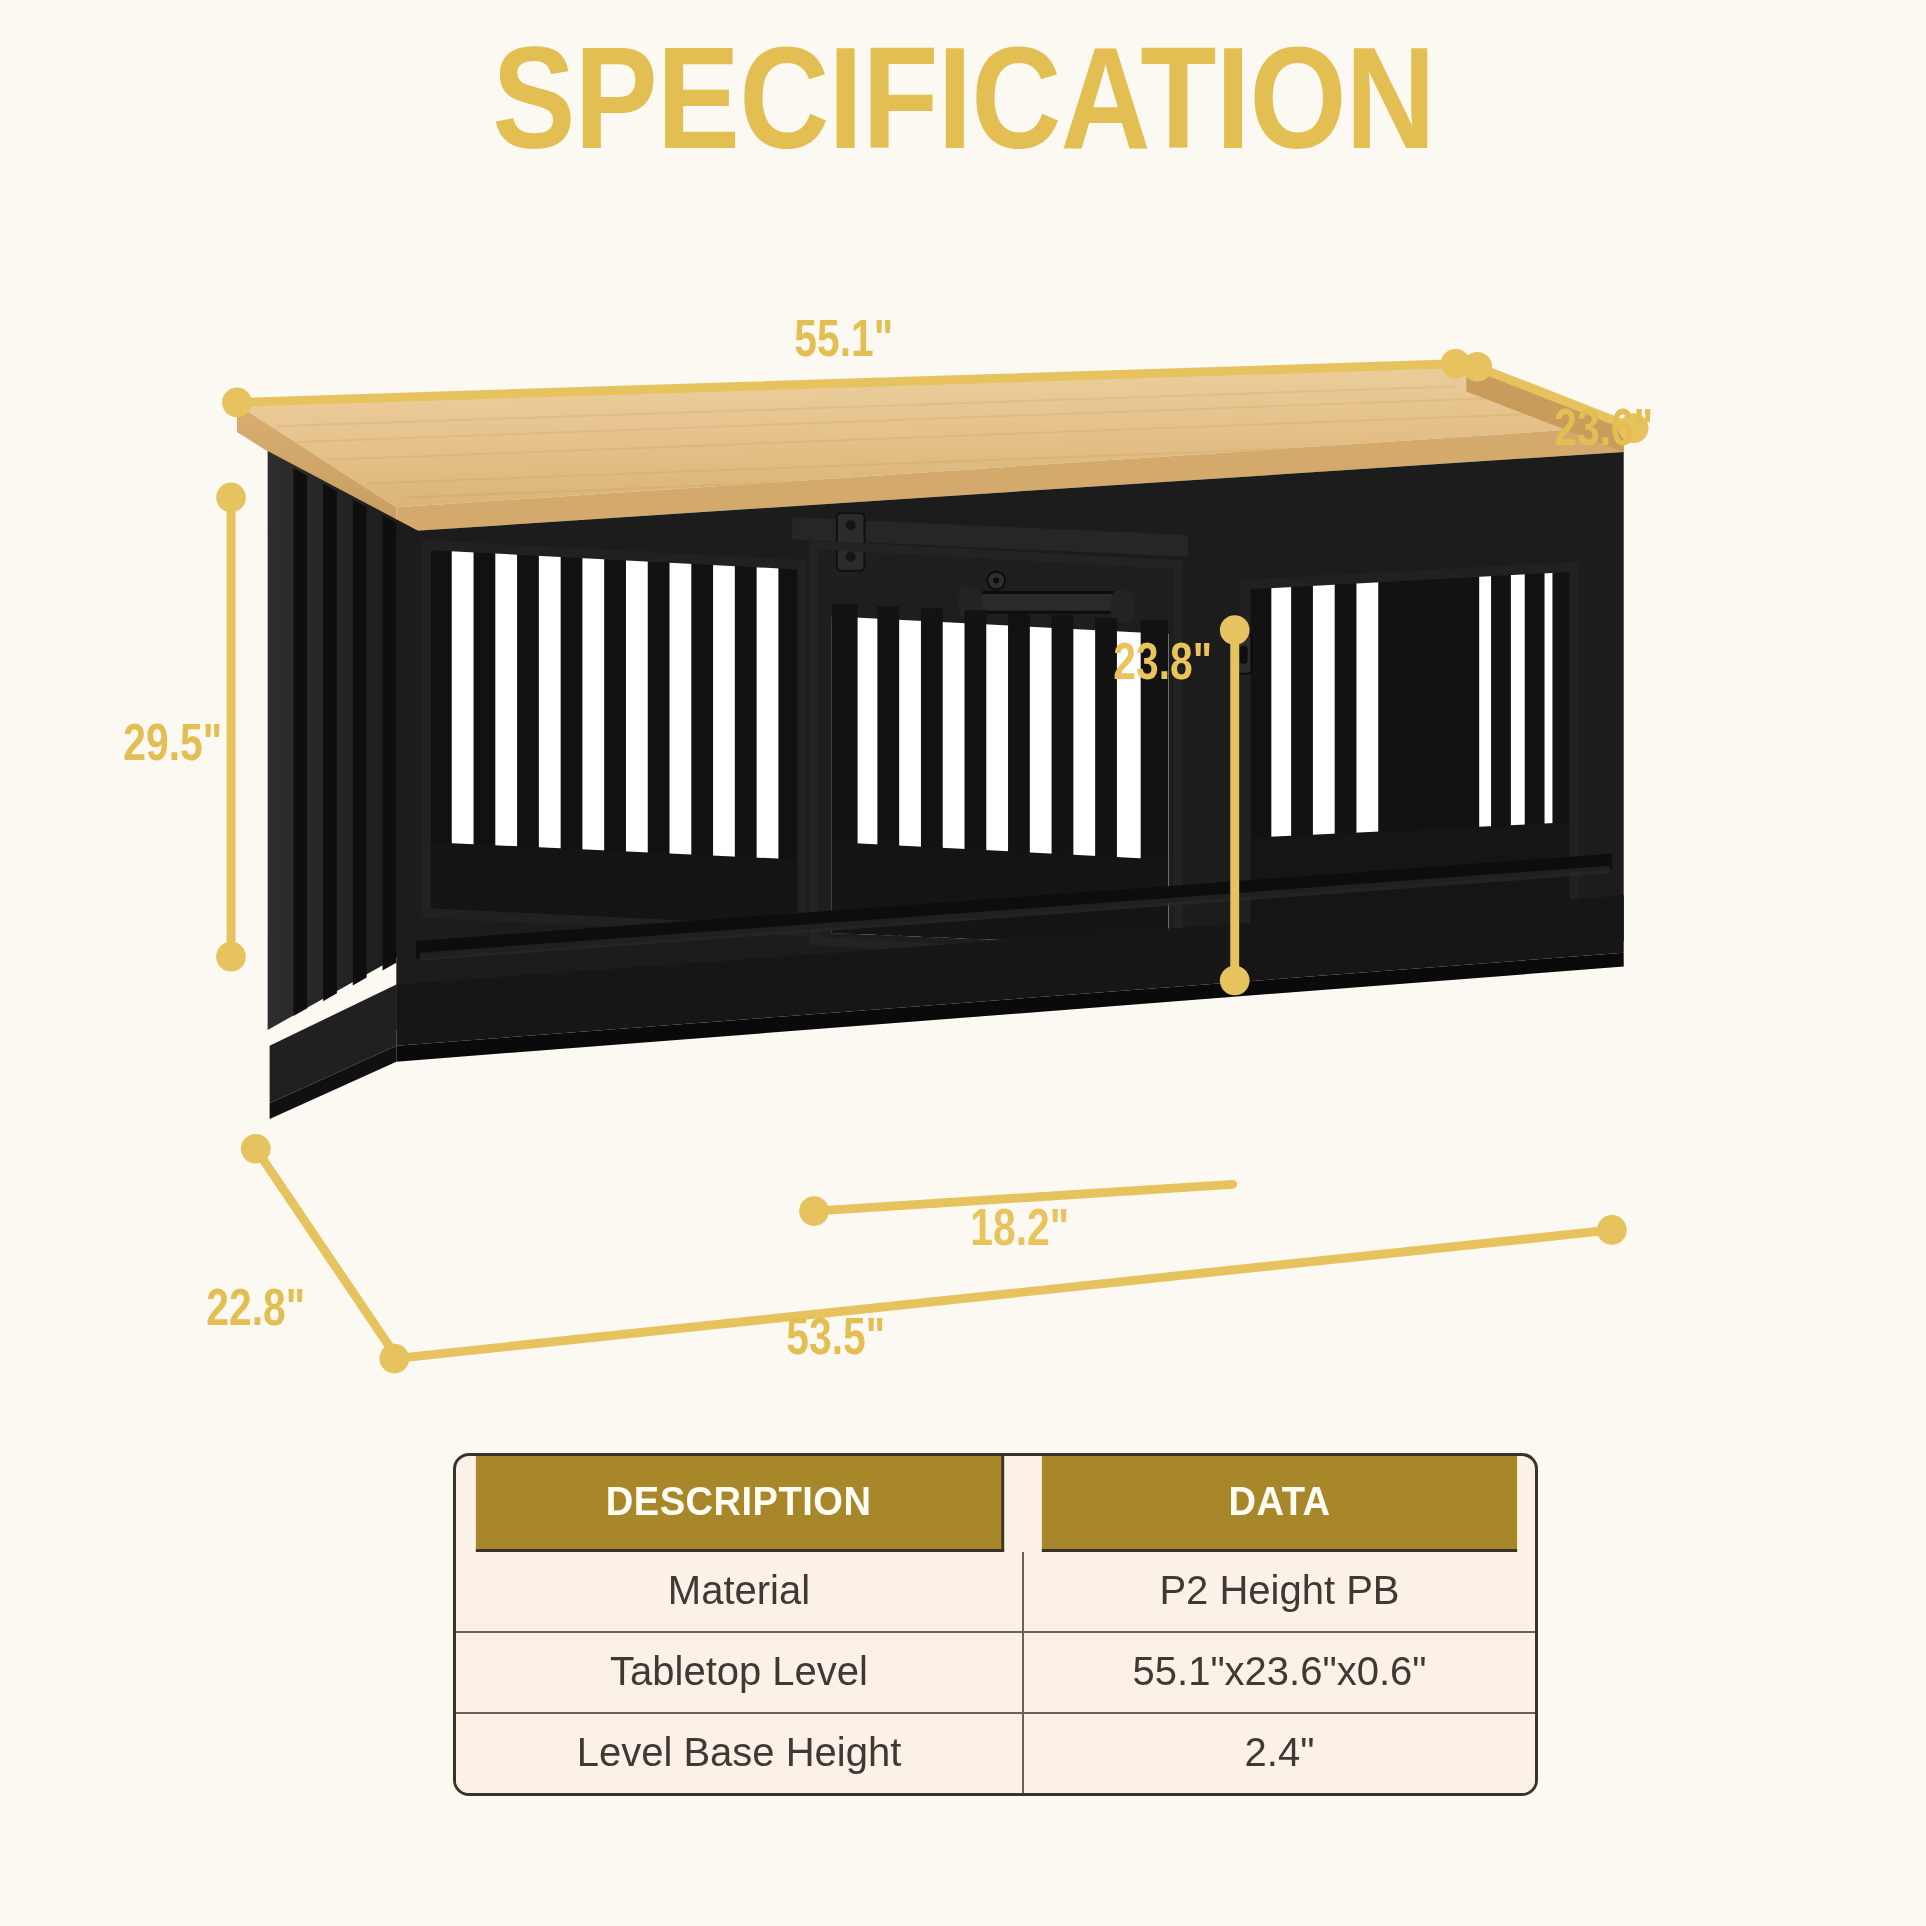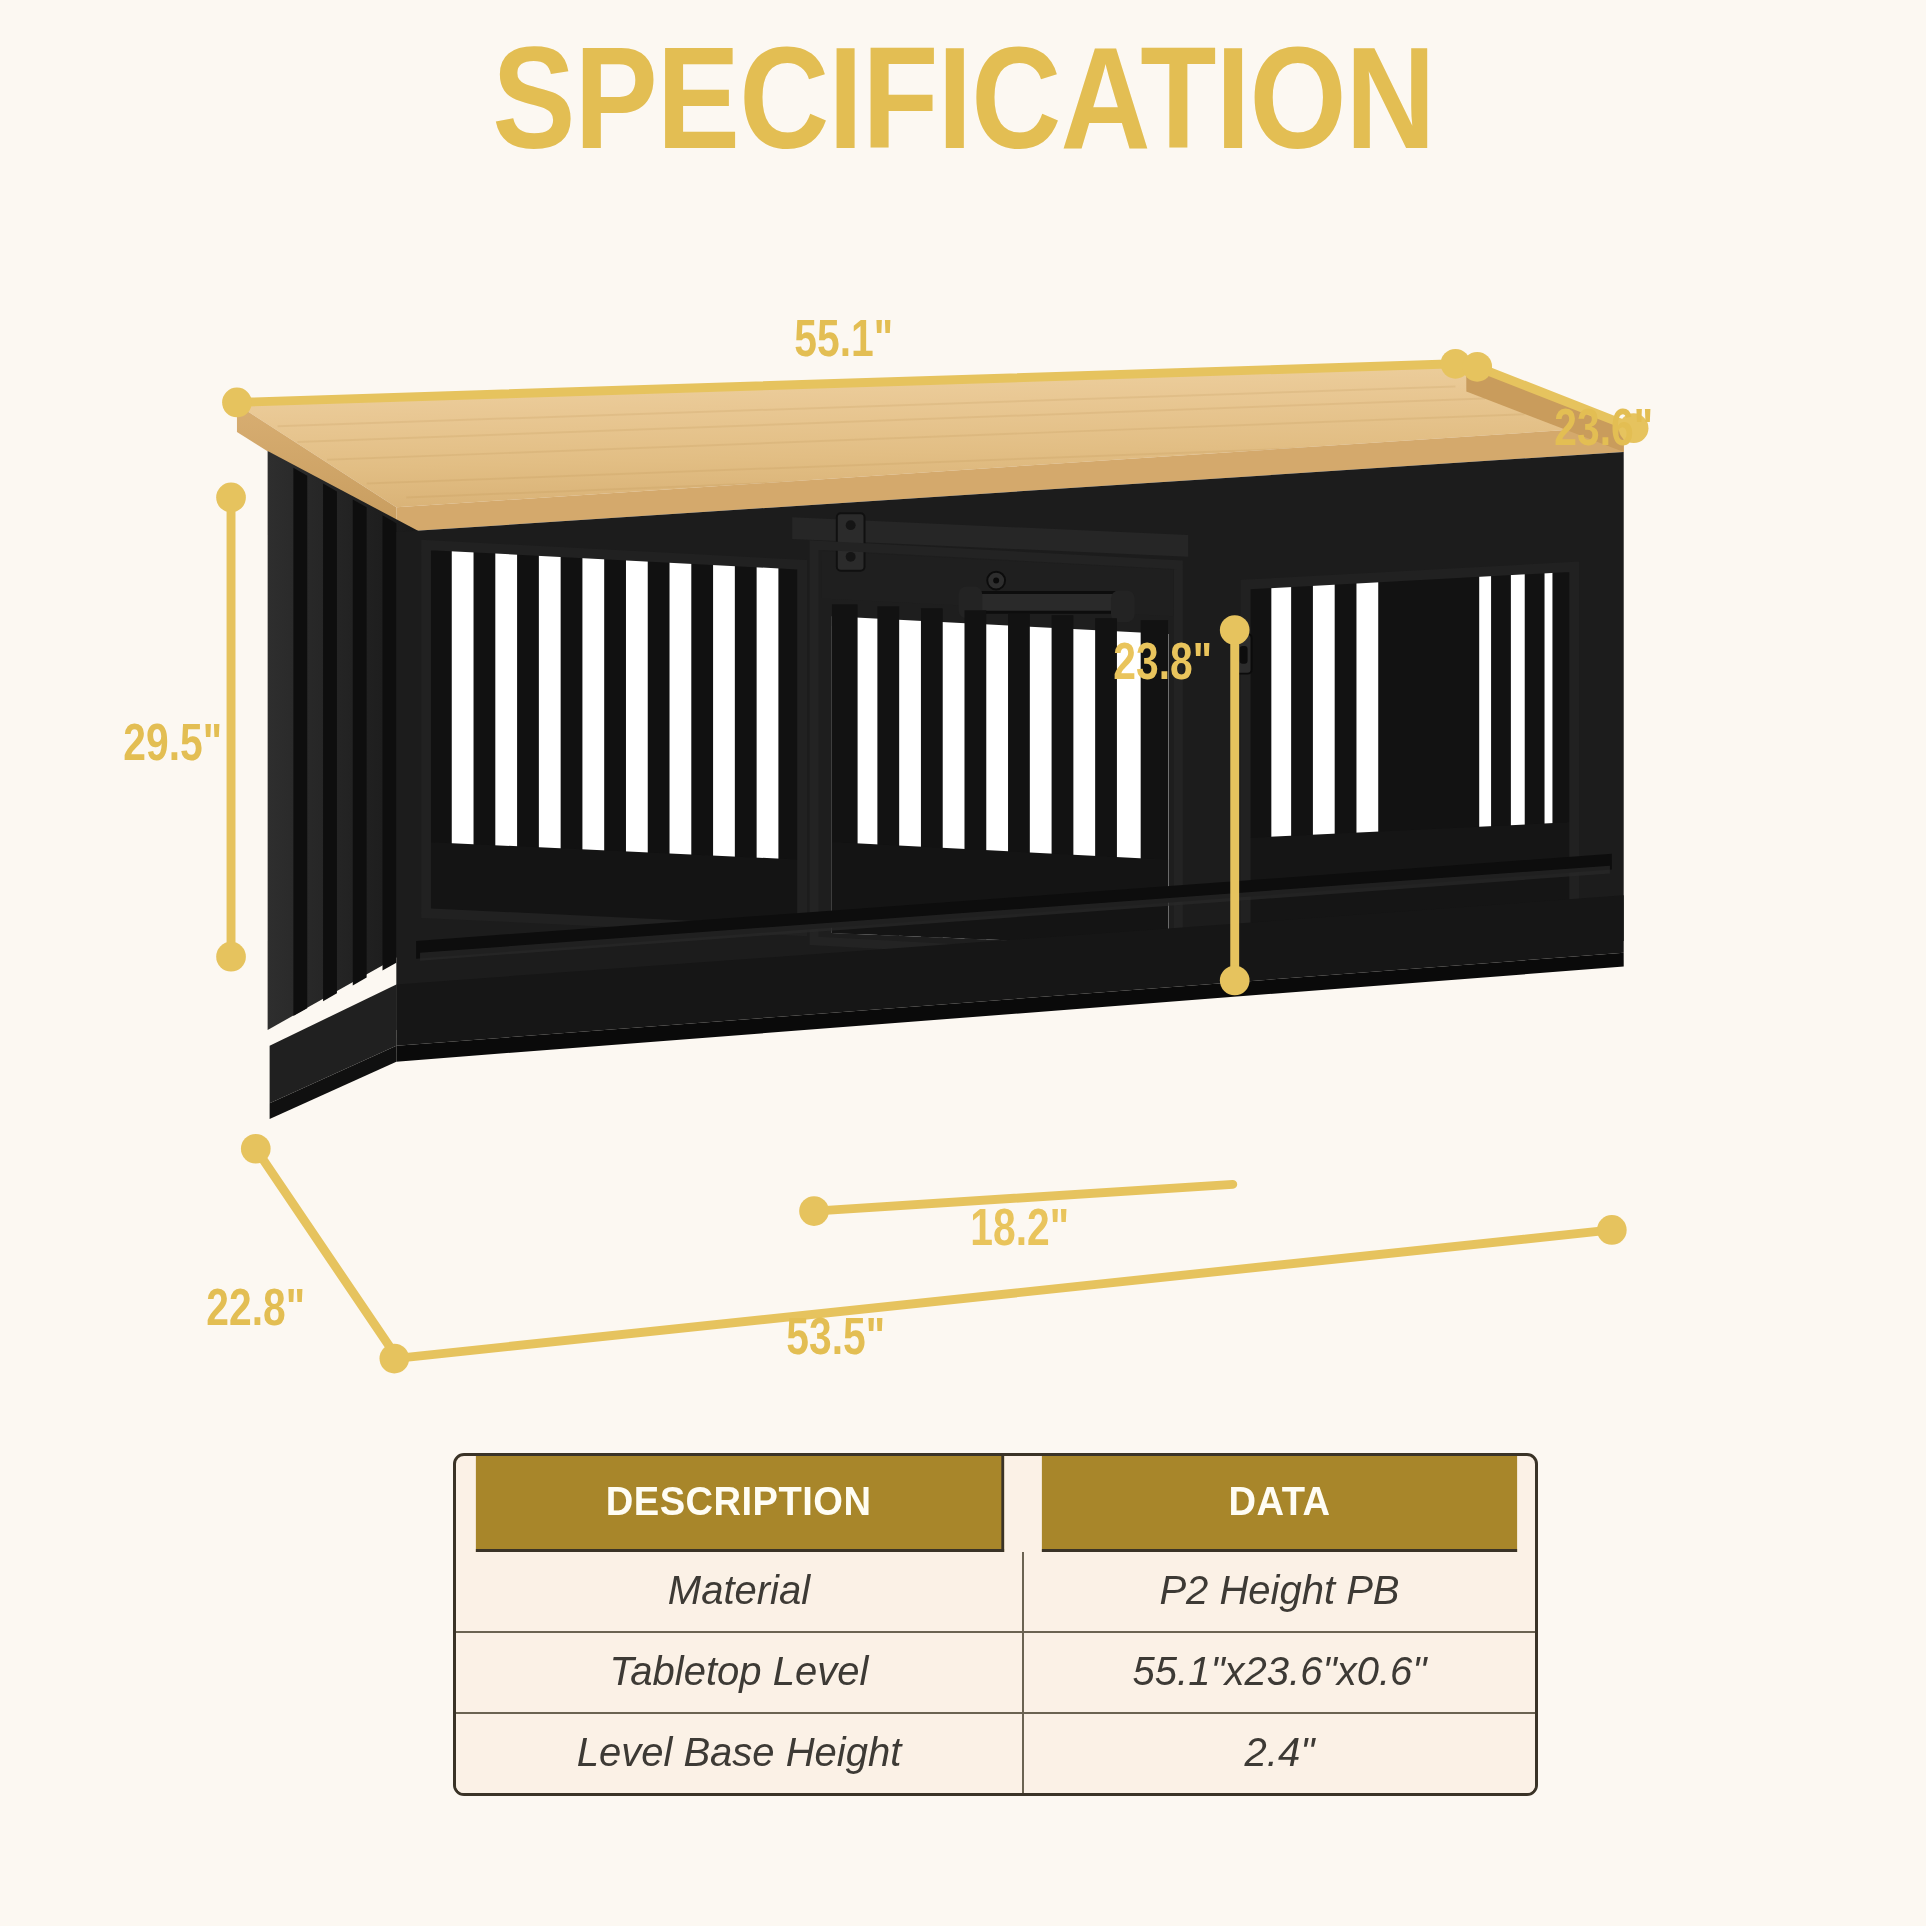--- a/index.html
+++ b/index.html
@@ -46,21 +46,21 @@
   .dimlabel.dark{ color:#E9C45C; }
 
   
   #spec-table{
     position:absolute;
     left:453px;top:1453px;
     width:1085px;
     border-collapse:separate;
     border-spacing:0;
     border:3px solid #3A3327;
-    border-radius:11px;
+    border-radius:16px;
     overflow:hidden;
     background:#FBF1E6;
   }
   #spec-table th{
     background:#A8862A;
     color:#FFFDF4;
     font-size:41px;
     font-weight:bold;
     letter-spacing:0.5px;
     padding:22px 0 24px 0;
@@ -69,21 +69,20 @@
     transform:scaleX(0.93);
   }
   #spec-table th.c1{ border-right:3px solid #3A3327; }
   #spec-table td{
     font-size:40px;
     color:#3D3A35;
     text-align:center;
     padding:16px 0 18px 0;
     background:#FBF1E6;
     border-bottom:2px solid #6B6352;
-    font-style:italic;
   }
   #spec-table td.c1{ border-right:2px solid #6B6352; }
   #spec-table tr:last-child td{ border-bottom:none; }
 </style>
 </head>
 <body>
 
 <div id="root">
 
   <div class="title">SPECIFICATION</div>

